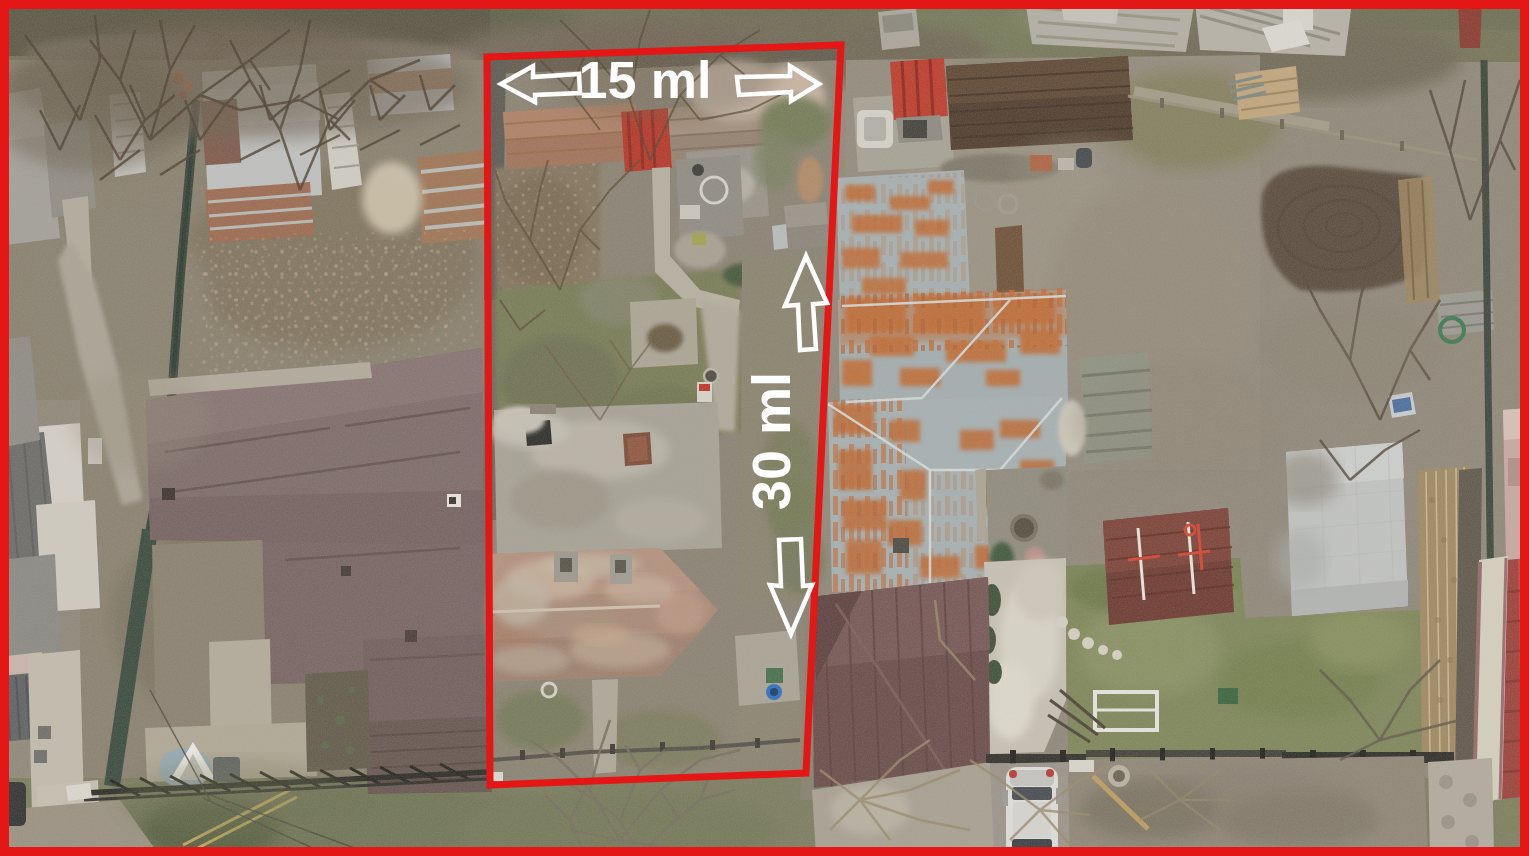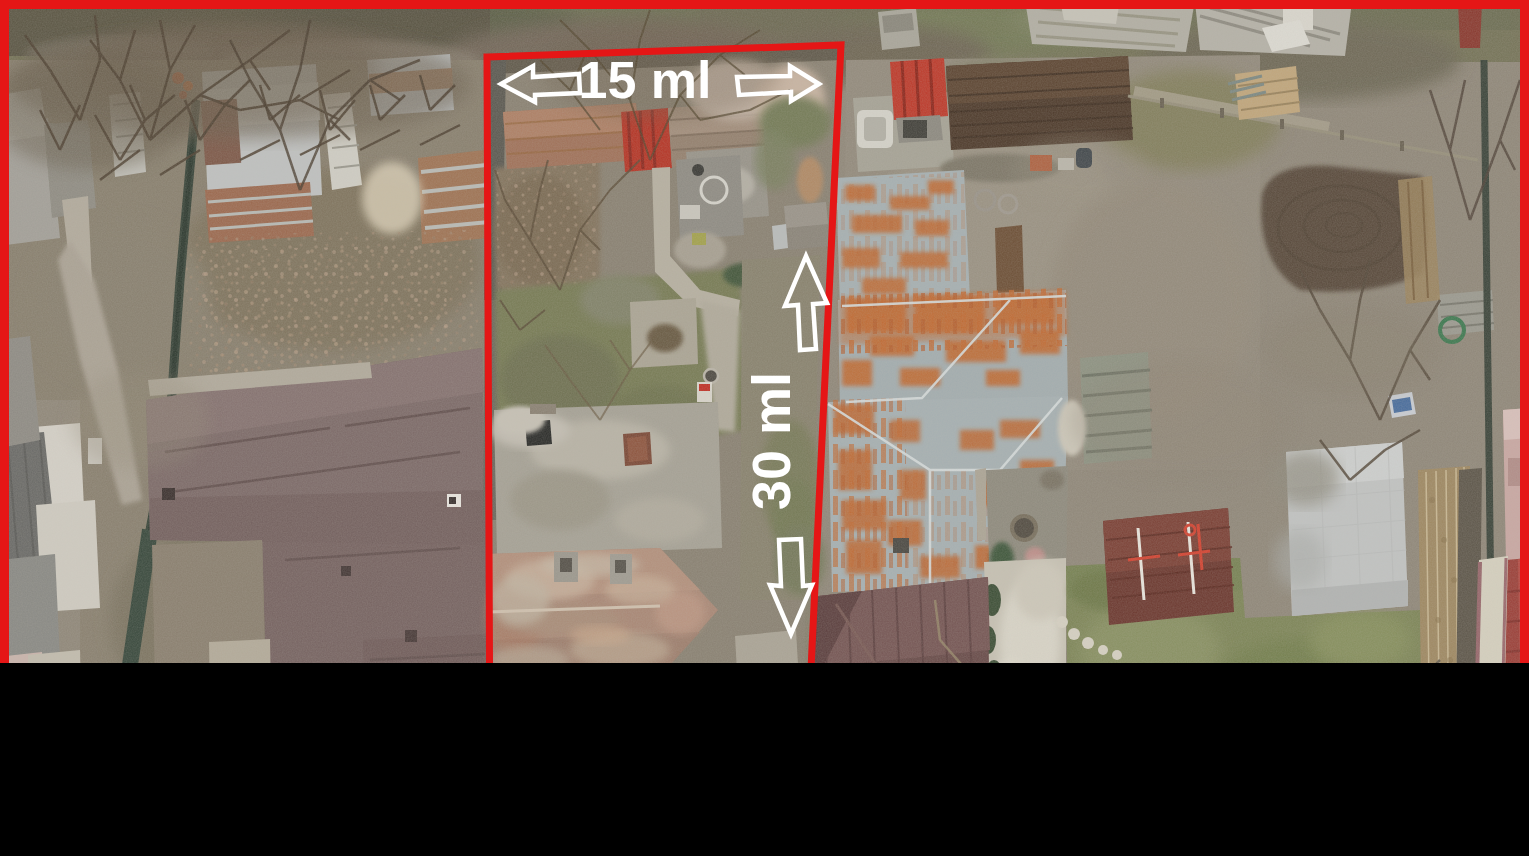--- a/index.html
+++ b/index.html
@@ -1,16 +1,16 @@
 <!DOCTYPE html>
 <html><head>
 <meta charset="utf-8">
 <style>
 html,body{margin:0;padding:0;background:#000;}
-#stage{width:1529px;height:663px;position:relative;overflow:hidden;font-family:"Liberation Sans",sans-serif;}
+#stage{width:1529px;height:856px;position:relative;overflow:hidden;font-family:"Liberation Sans",sans-serif;}
 </style>
 </head>
 <body>
 <div id="stage">
 <svg width="1529" height="856" viewBox="0 0 1529 856" xmlns="http://www.w3.org/2000/svg">
 <defs>
 <filter id="grain" x="0" y="0" width="100%" height="100%">
 <feTurbulence type="fractalNoise" baseFrequency="0.8" numOctaves="2" result="n"></feTurbulence>
 <feColorMatrix in="n" type="matrix" values="0 0 0 0 0.55  0 0 0 0 0.52  0 0 0 0 0.47  0 0 0 0.55 0"></feColorMatrix>
 </filter>

